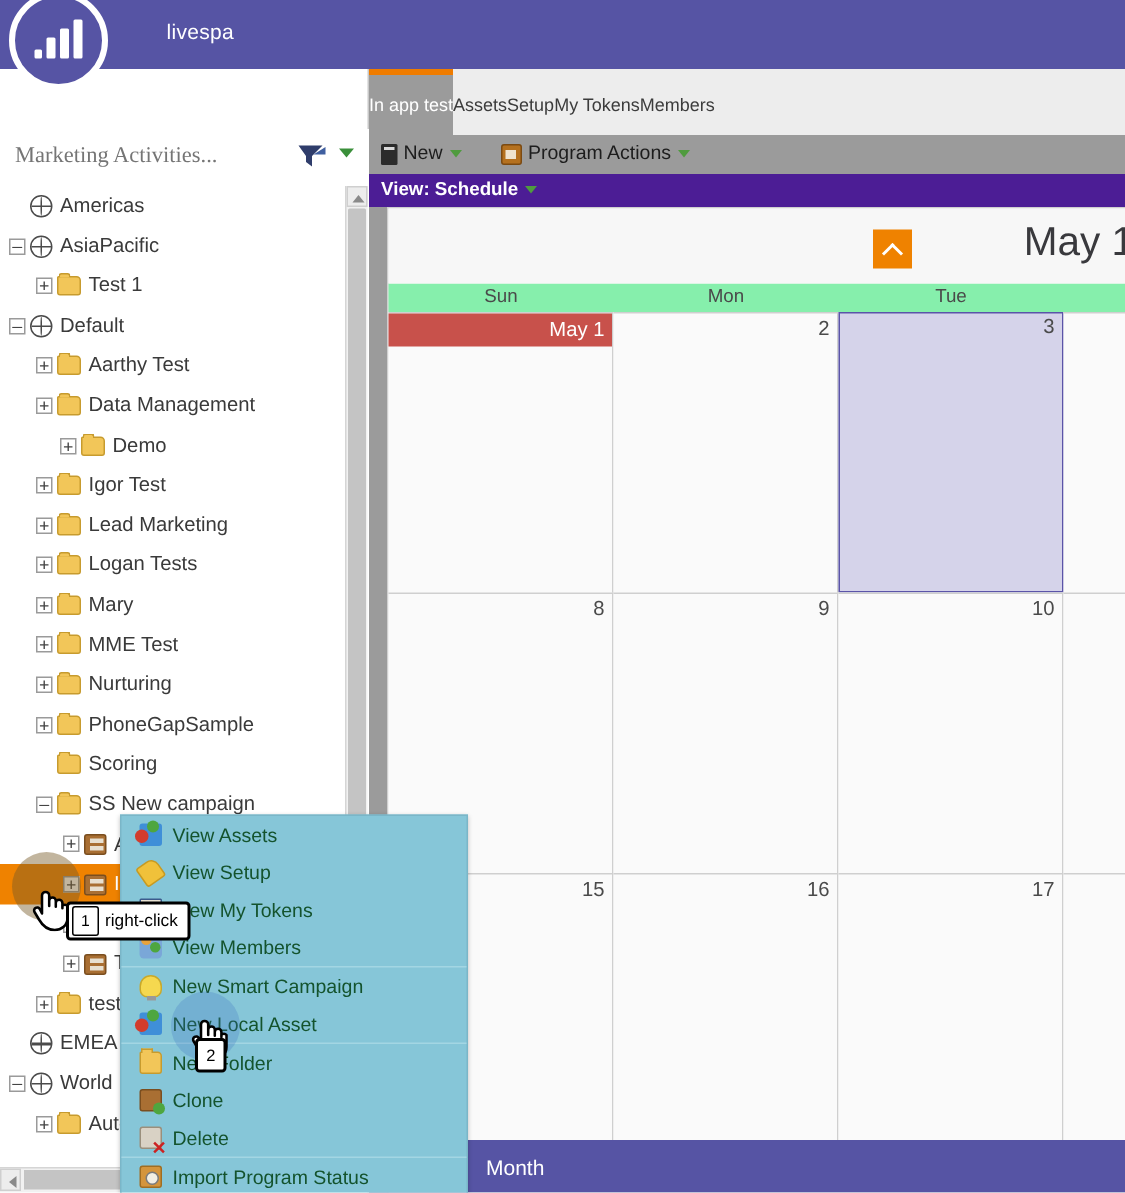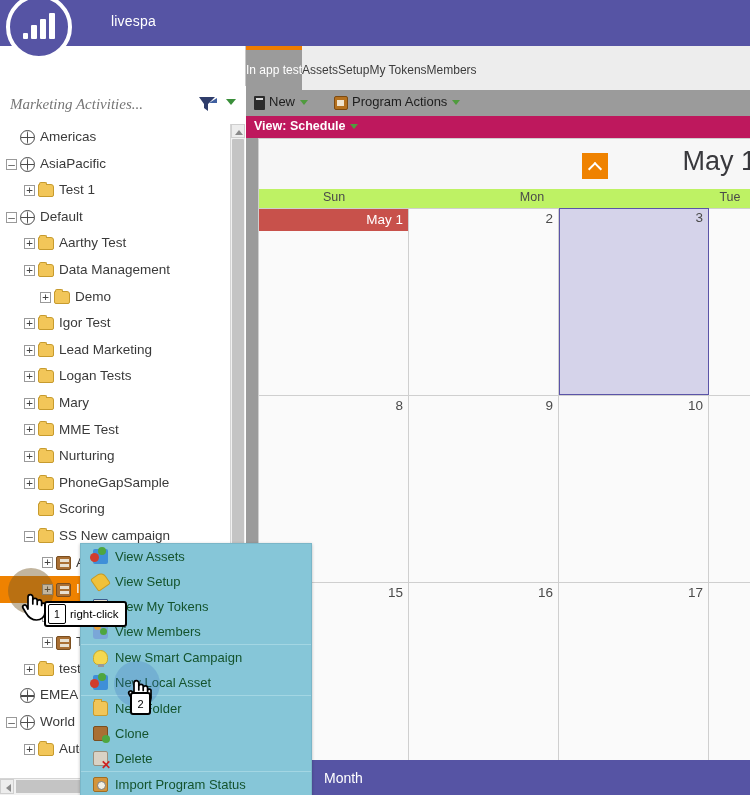--- a/index.html
+++ b/index.html
@@ -48,21 +48,21 @@
     box-sizing:border-box;
   }
   #search-row{
     position:absolute;left:0;top:40px;width:246px;height:38px;
     background:#ffffff;border-bottom:1px solid #d0d0d0;
   }
   #search-input{
     position:absolute;left:8px;top:9px;width:190px;
     border:none;outline:none;background:transparent;
     font-family:"Liberation Serif", serif;
-    font-style:italic;font-size:15px;color:#8d8d8d;
+    font-size:15px;color:#8d8d8d;
   }
   #search-funnel{
     position:absolute;right:28px;top:9px;width:20px;height:18px;
   }
   #search-caret{
     position:absolute;right:10px;top:13px;
     width:0;height:0;border-left:5px solid transparent;border-right:5px solid transparent;
     border-top:6px solid #3a8f3a;
   }
   #tree-wrap{
@@ -143,21 +143,21 @@
   }
   .tbtn{position:absolute;top:4px;font-size:13px;color:#1d1d1d;white-space:nowrap;}
   .tbtn .gcaret{display:inline-block;width:0;height:0;margin-left:5px;vertical-align:middle;
     border-left:4px solid transparent;border-right:4px solid transparent;border-top:5px solid #4f9b3e;}
   .ic-new{display:inline-block;width:11px;height:14px;background:#2b2b2b;border-radius:1px;vertical-align:middle;margin-right:4px;position:relative;}
   .ic-new:after{content:"";position:absolute;left:2px;top:2px;width:7px;height:2px;background:#d9d9d9;}
   .ic-pa{display:inline-block;width:14px;height:14px;background:#b5711f;border:1px solid #7c4a11;border-radius:2px;vertical-align:middle;margin-right:4px;position:relative;box-sizing:border-box;}
   .ic-pa:after{content:"";position:absolute;left:2px;top:3px;width:7px;height:6px;background:#f0e4cf;}
 
   #viewbar{
-    position:absolute;left:0;top:70px;width:504px;height:22px;background:#be185d;
+    position:absolute;left:0;top:70px;width:504px;height:22px;background:#4c1d95;
   }
   #view-label{position:absolute;left:8px;top:3px;color:#ffffff;font-size:12.5px;font-weight:bold;}
   #view-label .gcaret{display:inline-block;width:0;height:0;margin-left:5px;vertical-align:middle;
     border-left:4px solid transparent;border-right:4px solid transparent;border-top:5px solid #4f9b3e;}
 
   
   #calendar{
     position:absolute;left:12px;top:92px;width:492px;height:657px;
     background:#fafafa;border:1px solid #cfcfcf;border-right:none;border-bottom:none;box-sizing:border-box;
   }
@@ -166,21 +166,21 @@
     position:absolute;left:323px;top:14px;width:26px;height:26px;background:#ef8200;
   }
   #cal-collapse:after{
     content:"";position:absolute;left:8px;top:11px;width:8px;height:8px;
     border-left:2px solid #fff;border-top:2px solid #fff;transform:rotate(45deg);
   }
   #cal-title{
     position:absolute;right:-6px;top:7px;font-size:27px;color:#39393d;
     font-family:"Liberation Sans",sans-serif;white-space:nowrap;
   }
-  #dow-row{display:flex;height:19px;background:#bef264;gap:48px;}
+  #dow-row{display:flex;height:19px;background:#86efac;}
   .dow{
     flex:0 0 150px;text-align:center;font-size:12.5px;color:#4a4a4a;line-height:17px;
   }
   #cal-grid{position:relative;}
   .wrow{display:flex;height:187px;}
   .dcell{
     flex:0 0 150px;box-sizing:border-box;
     border-top:1px solid #cfcfcf;border-right:1px solid #cfcfcf;
     background:#fafafa;position:relative;
   }

